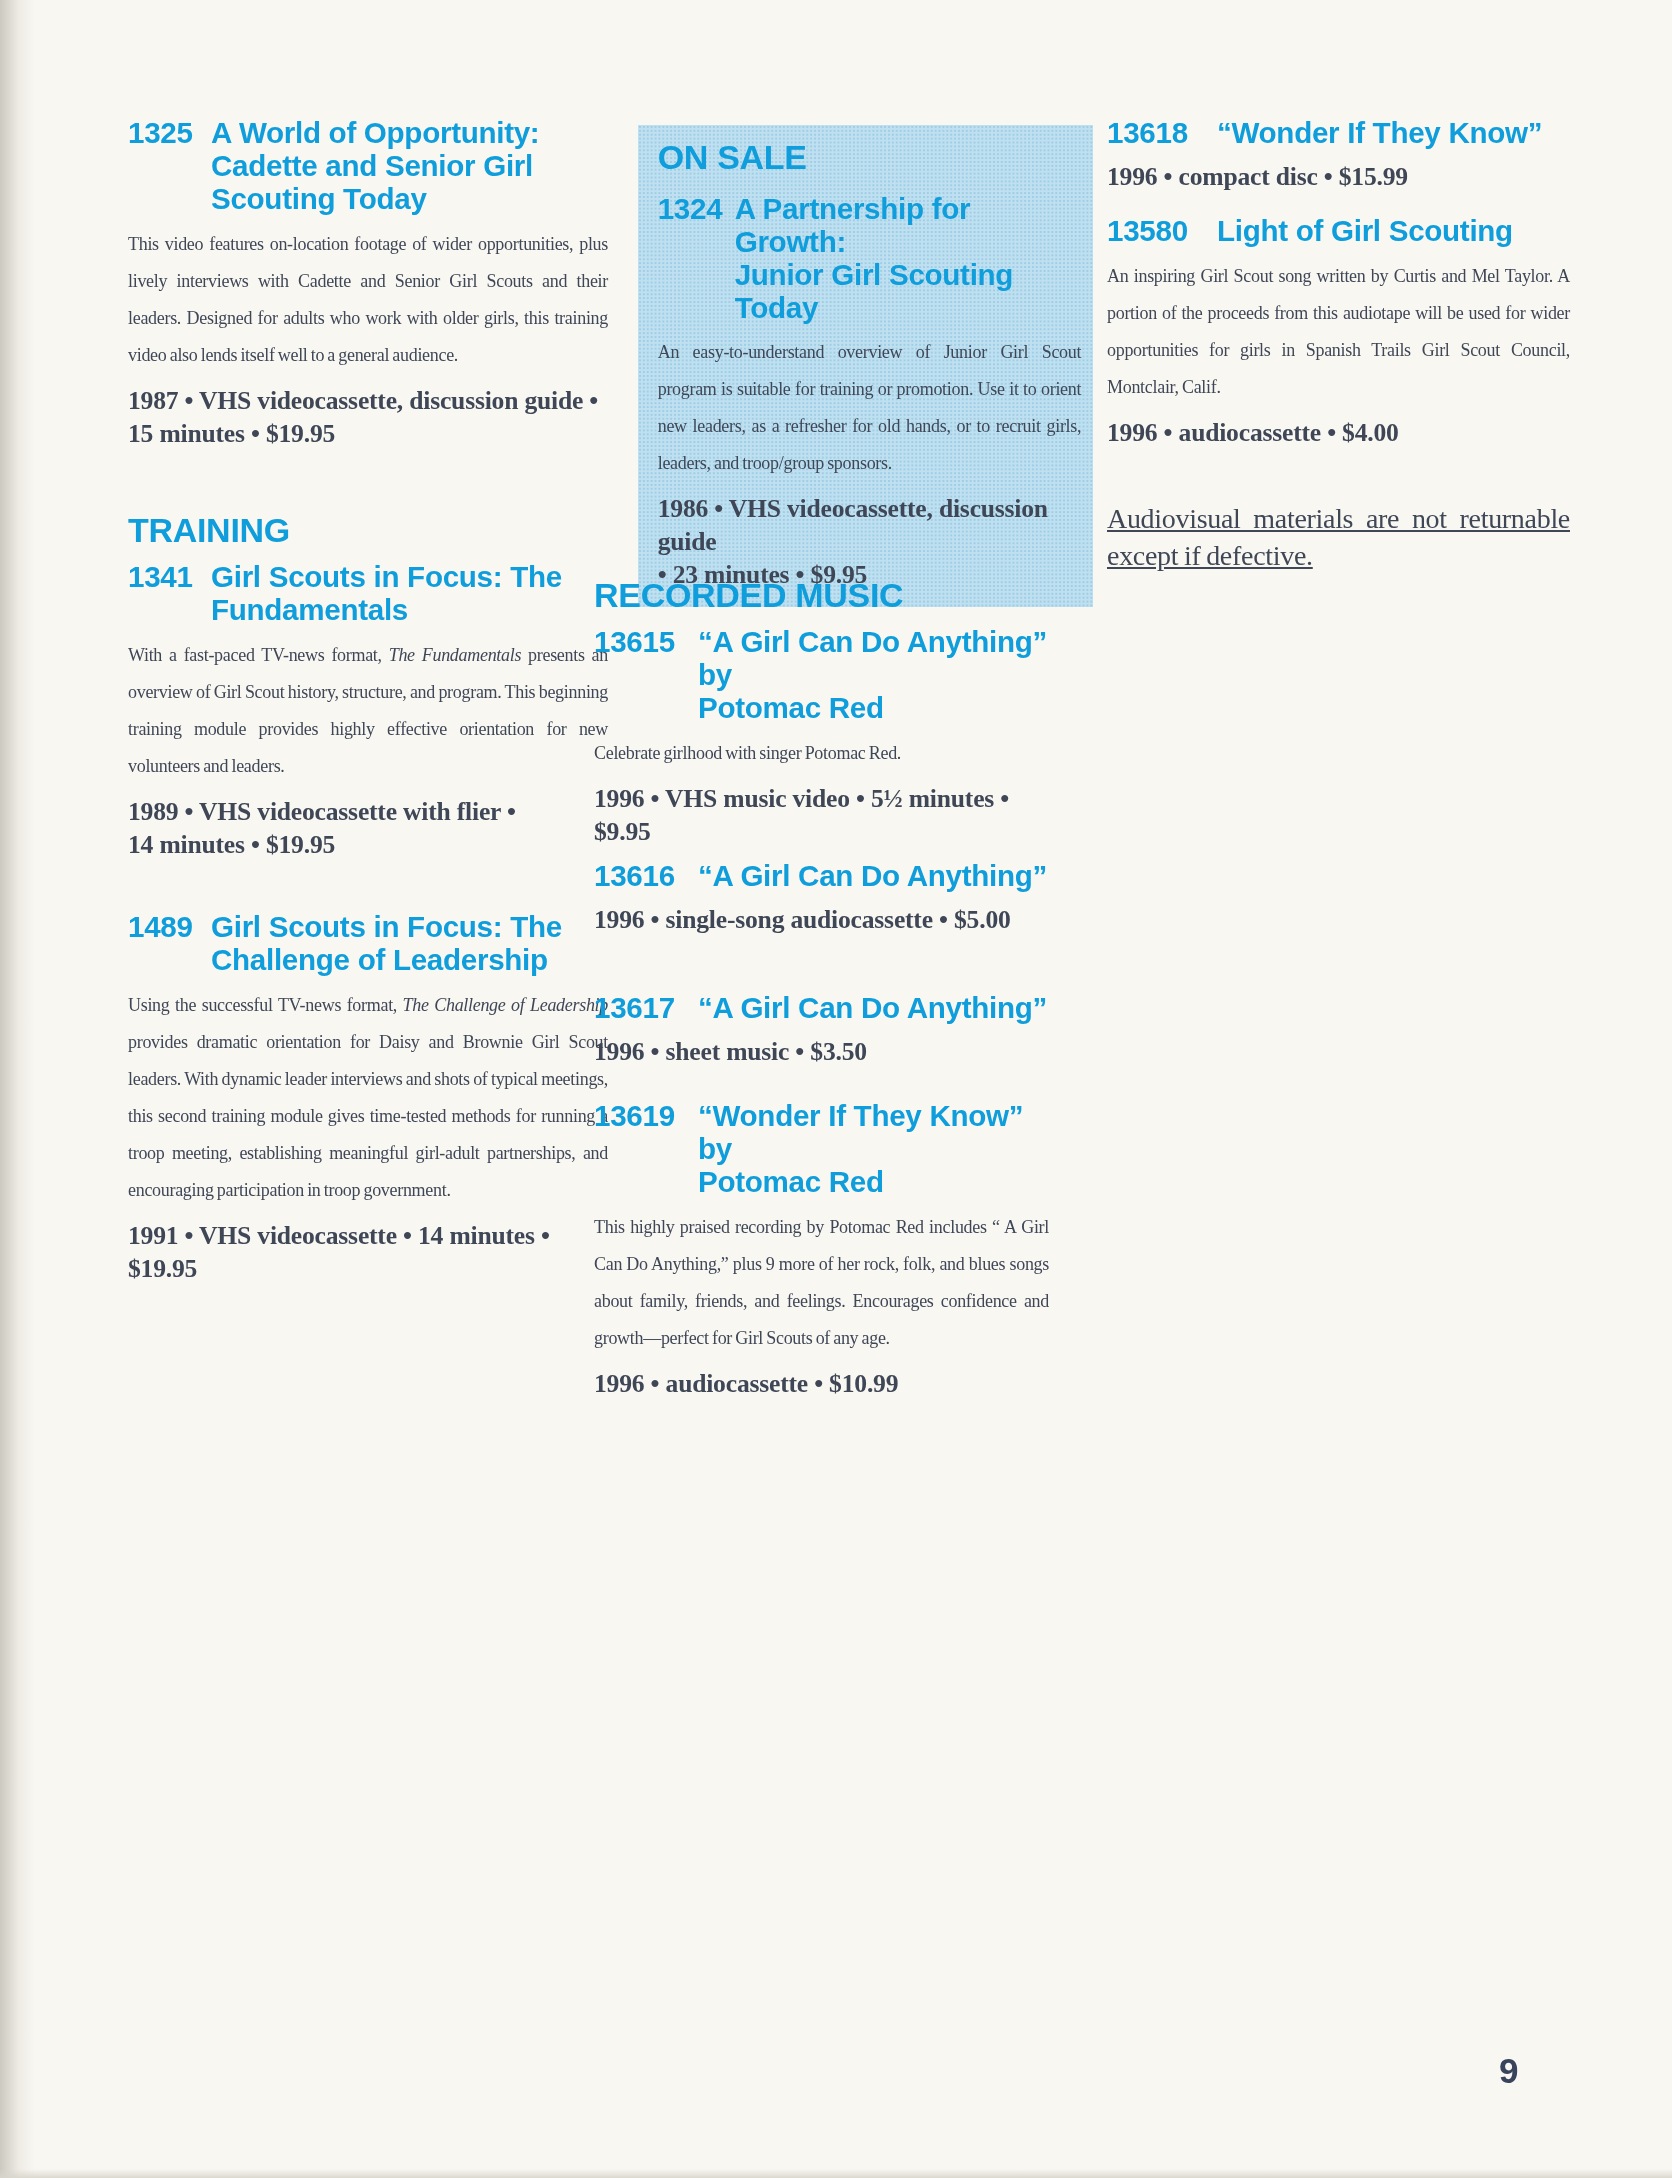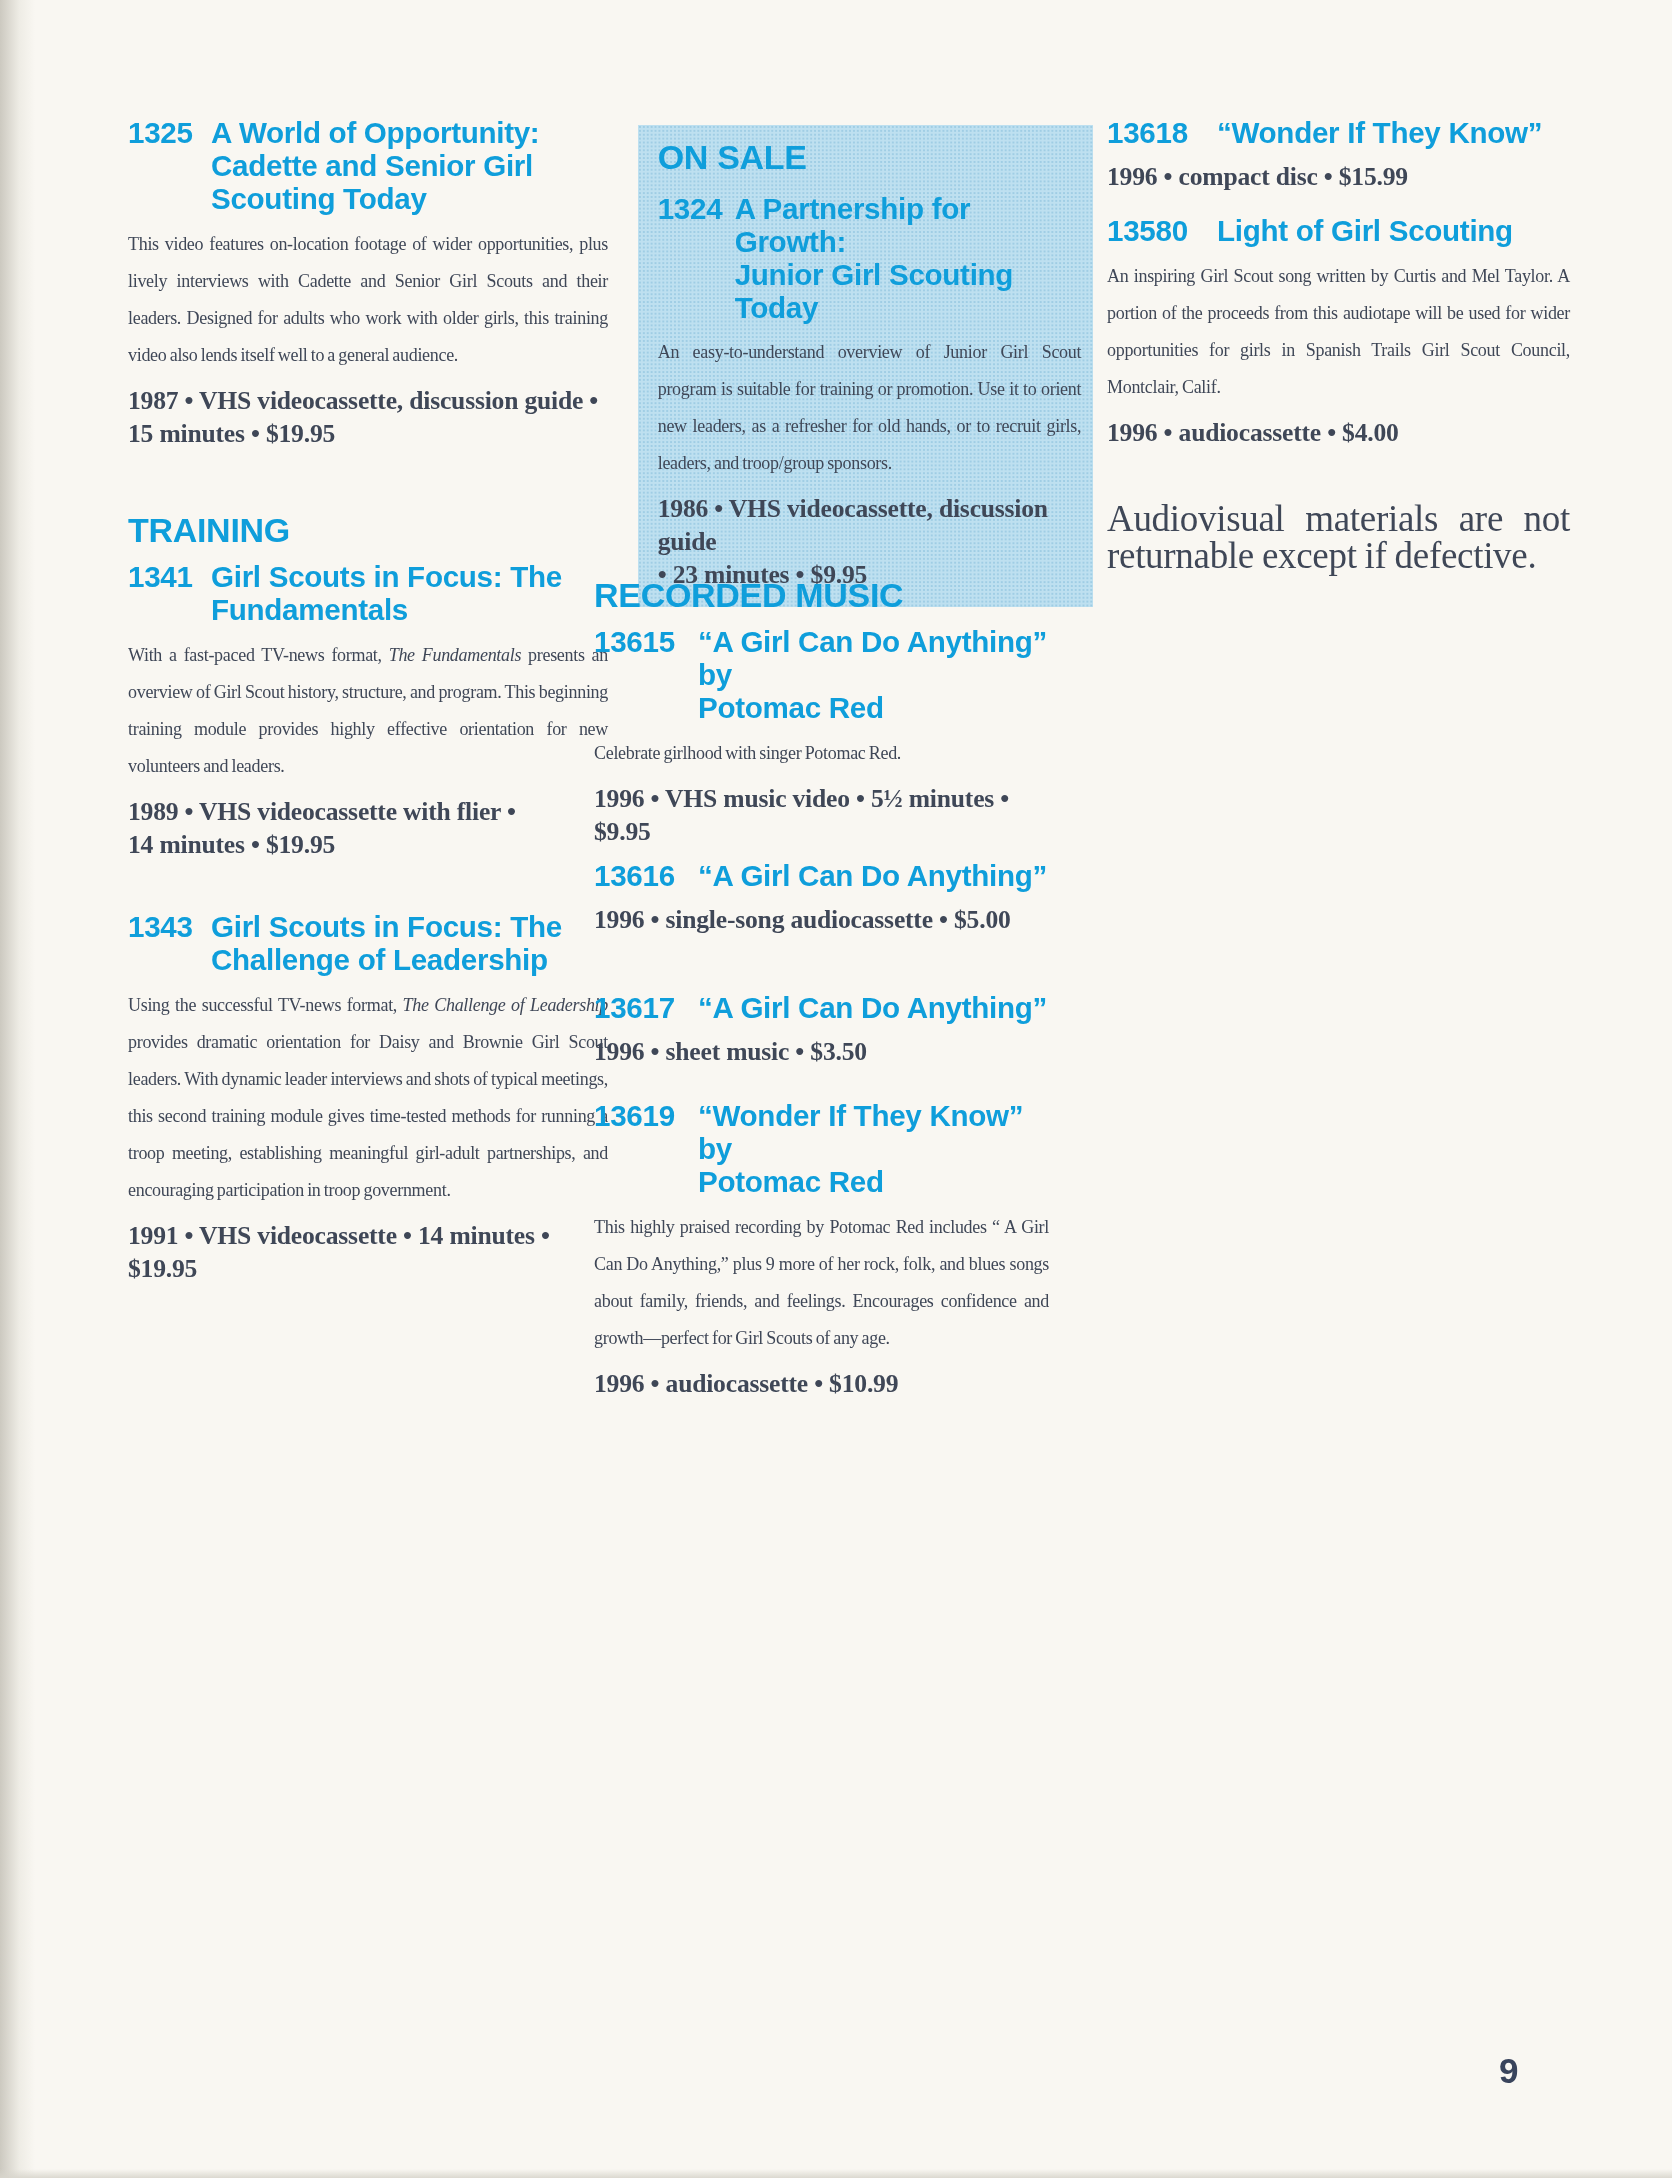--- a/index.html
+++ b/index.html
@@ -83,25 +83,26 @@
     box-sizing: border-box;
     padding: 13.8px 11.8px 15.8px 19.7px;
     background-color: #bee0f0;
     background-image: radial-gradient(rgba(110,175,210,0.38) 1.1px, rgba(0,0,0,0) 1.1px);
     background-size: 3.9px 3.9px;
     margin-left: 44px;
   }
   .onsale-label { margin: 0 0 15.8px 0; }
   .note {
     margin: 0;
-    font-size: 37px;
+    font-size: 28px;
     line-height: 37px;
     text-align: justify;
     letter-spacing: -0.3px;
     word-spacing: -1px;
+    text-decoration: underline;
   }
   .page-number {
     position: absolute;
     left: 1499px;
     top: 2051px;
     font-family: "Liberation Sans", sans-serif;
     font-weight: bold;
     font-size: 35px;
     color: #39445c;
   }
@@ -151,21 +152,21 @@
         <h3 class="title prelines">Girl Scouts in Focus: The
 Fundamentals</h3>
       </header>
       <p class="body"><span>With a fast-paced TV-news format, </span><span style="font-style: italic;">The Fundamentals</span><span> presents an overview of Girl Scout history, structure, and program. This beginning training module provides highly effective orientation for new volunteers and leaders.</span></p>
       <p class="credits prelines">1989 • VHS videocassette with flier •
 14 minutes • $19.95</p>
     </article>
 
     <article class="block b-1343">
       <header class="item-head">
-        <span class="num">1343</span>
+        <span class="num">1489</span>
         <h3 class="title prelines">Girl Scouts in Focus: The
 Challenge of Leadership</h3>
       </header>
       <p class="body"><span>Using the successful TV-news format, </span><span style="font-style: italic;">The Challenge of Leadership</span><span> provides dramatic orientation for Daisy and Brownie Girl Scout leaders. With dynamic leader interviews and shots of typical meetings, this second training module gives time-tested methods for running a troop meeting, establishing meaningful girl-adult partnerships, and encouraging participation in troop government.</span></p>
       <p class="credits prelines">1991 • VHS videocassette • 14 minutes •
 $19.95</p>
     </article>
 
   </div>
 

